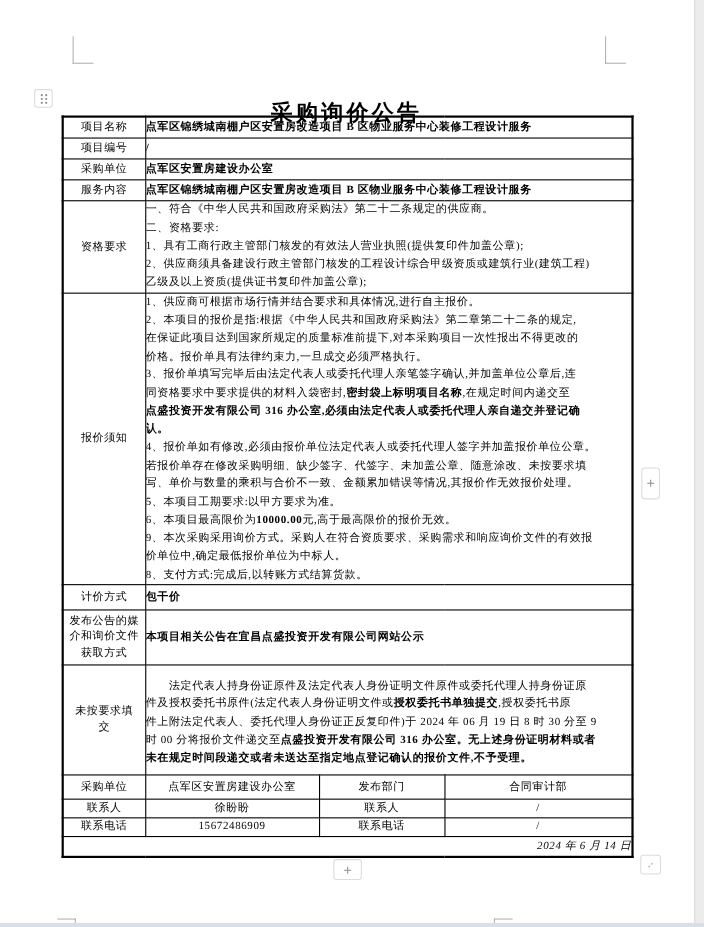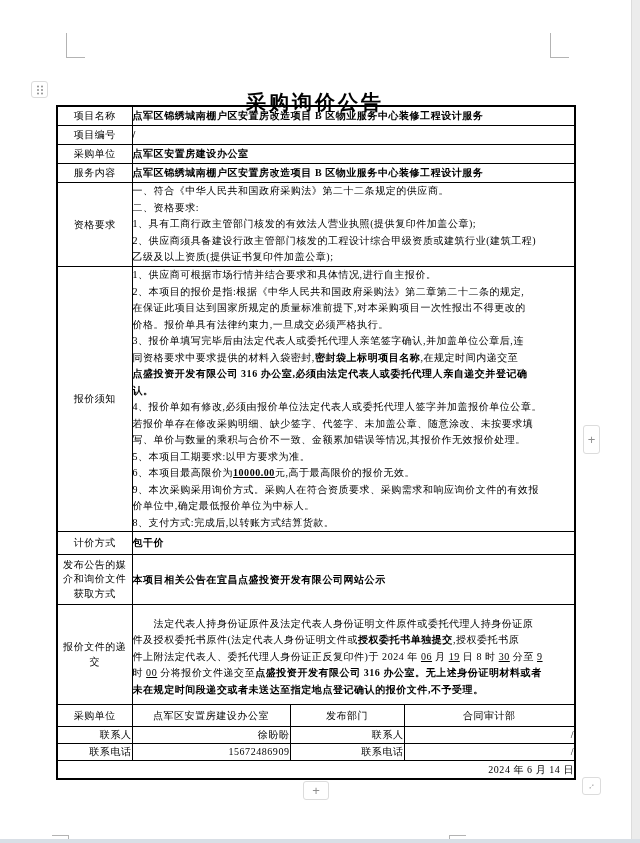--- a/index.html
+++ b/index.html
@@ -28,33 +28,33 @@
   
   table.doc{position:absolute;left:56px;top:105px;width:518px;border-collapse:collapse;
             table-layout:fixed;border:2px solid #000;}
   table.doc td{border:1px solid #000;padding:0;vertical-align:middle;
                font-size:10px;letter-spacing:0.55px;line-height:16px;overflow:hidden;}
   td.lbl{text-align:center;letter-spacing:1.5px;}
   td.val{padding:0 4px 0 5px;font-weight:bold;}
   td.lines{padding:1px 3px 0 5px;vertical-align:top;}
   td.lines.pad-top{padding-top:5px;}
   td.ctr{text-align:center;}
-  td.date-cell{text-align:right;padding-right:6px;}
+  td.date-cell{text-align:right;padding-right:6px;font-style:italic;}
   .tline{height:16.5px;line-height:16.5px;white-space:nowrap;}
   .lbl .tline{height:14.5px;line-height:14.5px;white-space:nowrap;}
   .seg-b{font-weight:bold;}
-  .seg-u{text-decoration:underline;}
+  .seg-u{}
   tr.h19 td{height:18px;}
   tr.h84 td{height:83px;}
   tr.h265 td{height:264px;}
   tr.h23 td{height:22px;}
   tr.h50 td{height:49px;}
   tr.h95 td{height:94px;}
   tr.h22 td{height:21px;}
-  tr.h17 td{height:16px;text-align:right;}
+  tr.h17 td{height:16px;}
   tr.h18 td{height:17px;}
 </style>
 </head>
 <body>
 
 <div class="page">
 
   <div class="mark tl"></div>
   <div class="mark tr"></div>
   <div class="mark bl"></div>
@@ -143,21 +143,21 @@
       <td class="lbl">
             <div class="tline"><span>发布公告的媒</span></div>
             <div class="tline"><span>介和询价文件</span></div>
             <div class="tline"><span>获取方式</span></div>
           </td>
       <td class="val" colspan="3">本项目相关公告在宜昌点盛投资开发有限公司网站公示</td>
     </tr>
 
     <tr class="h95">
       <td class="lbl">
-            <div class="tline"><span>报价文件的递</span></div>
+            <div class="tline"><span>未按要求填</span></div>
             <div class="tline"><span>交</span></div>
           </td>
       <td class="lines pad-top" colspan="3">
             <div class="tline"><span>　　法定代表人持身份证原件及法定代表人身份证明文件原件或委托代理人持身份证原</span></div>
             <div class="tline"><span>件及授权委托书原件(法定代表人身份证明文件或</span><span class="seg-b">授权委托书单独提交</span><span>,授权委托书原</span></div>
             <div class="tline"><span>件上附法定代表人、委托代理人身份证正反复印件)于 2024 年 </span><span class="seg-u">06</span><span> 月 </span><span class="seg-u">19</span><span> 日 8 时 </span><span class="seg-u">30</span><span> 分至 </span><span class="seg-u">9</span></div>
             <div class="tline"><span>时 </span><span class="seg-u">00</span><span> 分将报价文件递交至</span><span class="seg-b">点盛投资开发有限公司 316 办公室。无上述身份证明材料或者</span></div>
             <div class="tline"><span class="seg-b">未在规定时间段递交或者未送达至指定地点登记确认的报价文件,不予受理。</span></div>
           </td>
     </tr>

